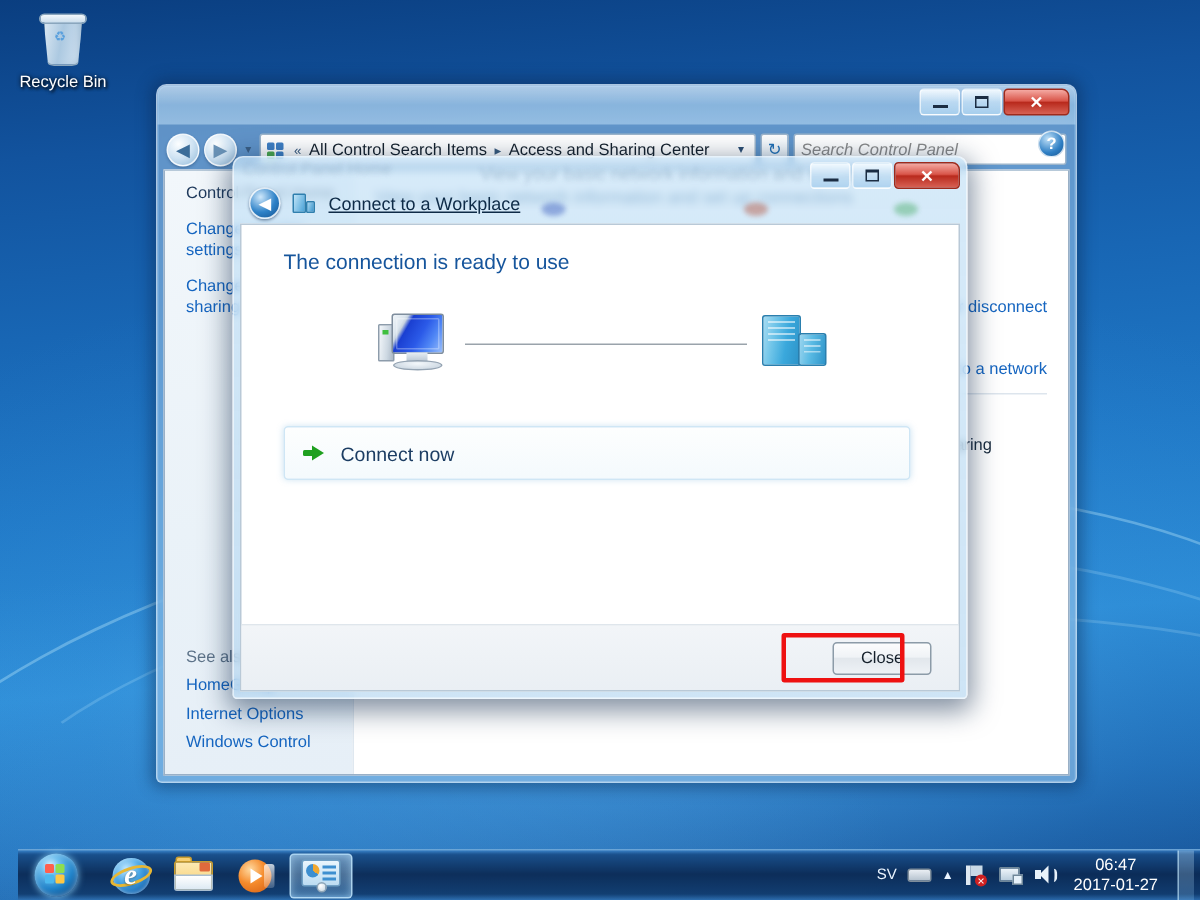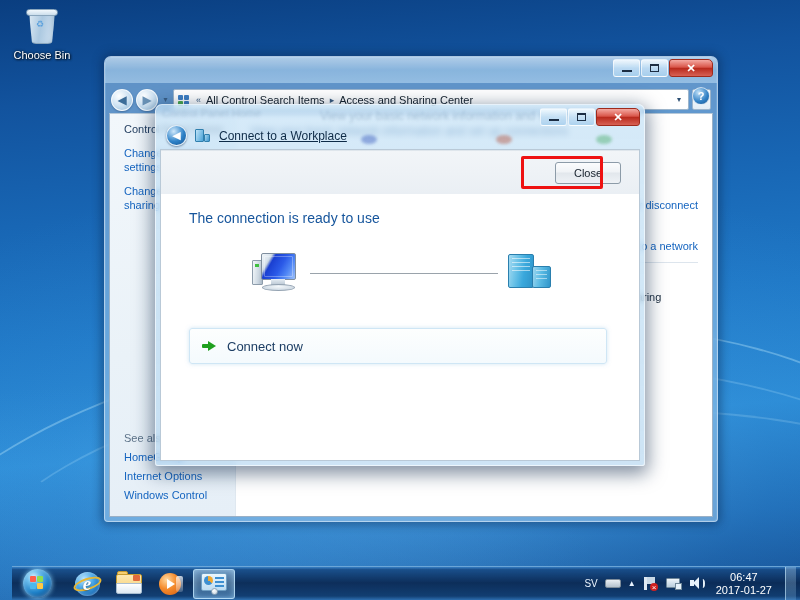--- a/index.html
+++ b/index.html
@@ -385,21 +385,21 @@
   <div class="swoosh" id="sw1"></div>
   <div class="swoosh" id="sw2"></div>
   <div class="swoosh" id="sw3"></div>
 
   <div id="recycle-bin">
     <div class="bin-art">
       <div class="bin-body"></div>
       <div class="bin-lid"></div>
       <div class="bin-tri" style="left:11px; top:12px;">♻</div>
     </div>
-    <div class="bin-label">Choose Bin</div>
+    <div class="bin-label">Recycle Bin</div>
   </div>
 
   <div id="cp-window">
 
     <div id="cp-titlebar">
       <div class="winbtns">
         <div class="wbtn">
             <span class="dash"></span>
           </div>
         <div class="wbtn">
@@ -422,20 +422,24 @@
           <i style="left:7px;top:8px;background:#3f7fc4;"></i>
         </span>
         <span class="crumb-sep">«</span>
         <span class="crumb">All Control Search Items</span>
         <span class="crumb-sep">▸</span>
         <span class="crumb">Access and Sharing Center</span>
         <span class="addr-drop">▾</span>
       </div>
       <div class="refresh-btn">↻</div>
 
+      <div id="searchbox">
+        <span>Search Control Panel</span>
+        <span class="mag">⌕</span>
+      </div>
     </div>
 
     <div id="help-btn">?</div>
 
     <div id="cp-client">
       <div id="cp-sidebar">
         <div class="side-head">Control Panel Home</div>
         <div class="side-link">Change adapter settings</div>
         <div class="side-link">Change advanced sharing settings</div>
 
@@ -496,25 +500,20 @@
         <div id="dlg-back">◀</div>
         <div id="dlg-icon">
           <span style="position:absolute;left:0;top:1px;width:9px;height:13px;background:linear-gradient(110deg,#bfe3f7,#4aa3d8);border:1px solid #2f7fae;border-radius:1px;"></span>
           <span style="position:absolute;left:9px;top:6px;width:6px;height:8px;background:linear-gradient(110deg,#a9d8f1,#3c95cd);border:1px solid #2f7fae;border-radius:1px;"></span>
         </div>
         <div id="dlg-title">Connect to a Workplace</div>
       </div>
     </div>
 
     <div id="dlg-body">
-      <div id="dlg-footer">
-        <div id="close-highlight"></div>
-        <div id="close-button">Close</div>
-      </div>
-
       <div id="dlg-content">
         <div id="dlg-heading">The connection is ready to use</div>
 
         <div id="conn-graphic">
           <div class="pc">
             <div class="pc-tower">
                 <div class="pc-led"></div>
               </div>
             <div class="pc-mon"></div>
             <div class="pc-stand"></div>
@@ -527,20 +526,25 @@
           </div>
         </div>
 
         <div id="connect-now">
           <span class="green-arrow">
             <span style="position:absolute;left:0;top:5px;width:8px;height:4px;background:#1fa01f;border-radius:1px;"></span>
             <span style="position:absolute;left:6px;top:2px;width:0;height:0;border-left:8px solid #1fa01f;border-top:5px solid transparent;border-bottom:5px solid transparent;"></span>
           </span>
           <span id="connect-label">Connect now</span>
         </div>
+      </div>
+
+      <div id="dlg-footer">
+        <div id="close-highlight"></div>
+        <div id="close-button">Close</div>
       </div>
     </div>
   </div>
 
   <div id="taskbar">
     <div id="start-orb">
       <div class="orb">
         <span class="flag">
           <i style="left:0;top:0;background:#ff5f4d;"></i>
           <i style="left:7px;top:0;background:#8ede50;"></i>

